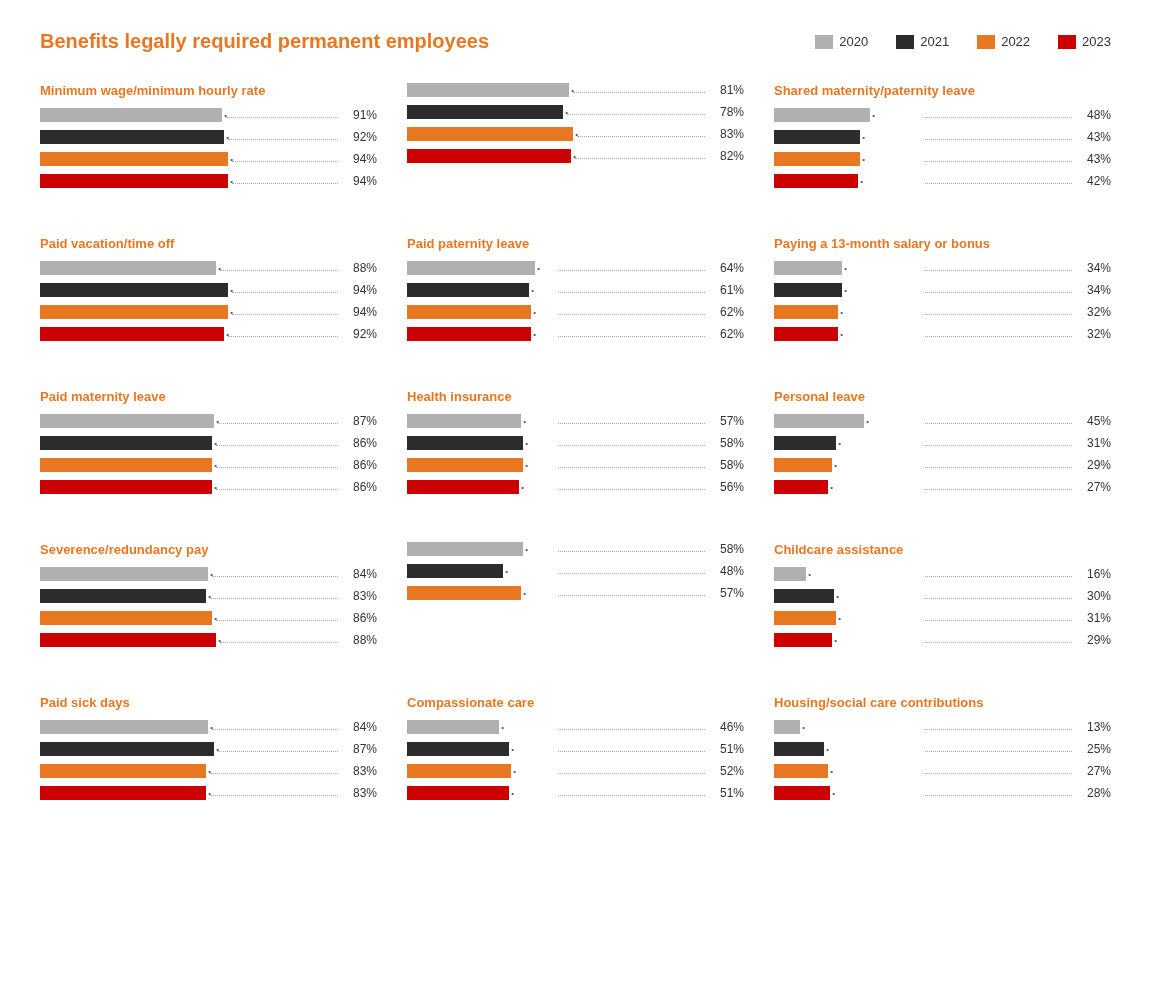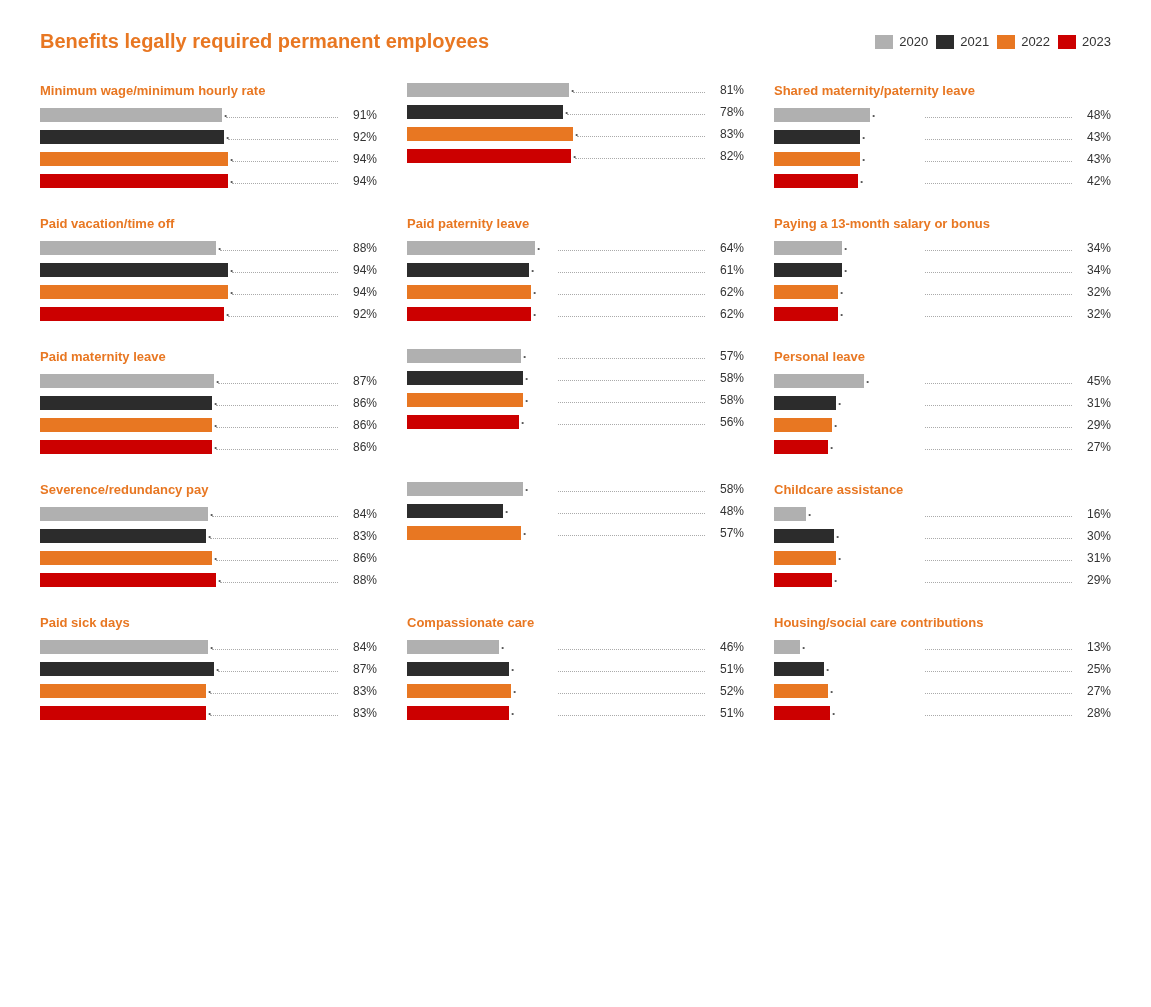--- a/index.html
+++ b/index.html
@@ -12,21 +12,21 @@
     }
     .page-title {
       color: #e87722;
       font-size: 20px;
       font-weight: 600;
       margin-bottom: 0;
     }
     .legend {
       display: flex;
       align-items: flex-end;
-      gap: 8px;
+      gap: 28px;
       font-size: 13px;
       color: #333;
     }
     .legend-item {
       display: flex;
       align-items: center;
       gap: 6px;
     }
     .legend-swatch {
       width: 18px;
@@ -35,21 +35,21 @@
     }
     .header-row {
       display: flex;
       justify-content: space-between;
       align-items: center;
       margin-bottom: 30px;
     }
     .charts-grid {
       display: grid;
       grid-template-columns: 1fr 1fr 1fr;
-      gap: 20px 30px;
+      gap: 40px 30px;
     }
     .chart-block {
       min-width: 0;
     }
     .chart-title {
       color: #e87722;
       font-size: 13px;
       font-weight: 600;
       margin-bottom: 10px;
     }
@@ -336,20 +336,21 @@
       </div>
       <div class="bar-row">
         <div class="bar-container">
           <div class="bar bar-red" style="width: 172px;"></div>
         </div>
         <div class="dotted-line"></div>
         <div class="bar-value">86%</div>
       </div>
     </div>
     <div class="chart-block">
+      <div class="chart-title">Health insurance</div>
       <div class="bar-row">
         <div class="bar-container">
           <div class="bar bar-gray" style="width: 114px;"></div>
         </div>
         <div class="dotted-line"></div>
         <div class="bar-value">57%</div>
       </div>
       <div class="bar-row">
         <div class="bar-container">
           <div class="bar bar-dark" style="width: 116px;"></div>

